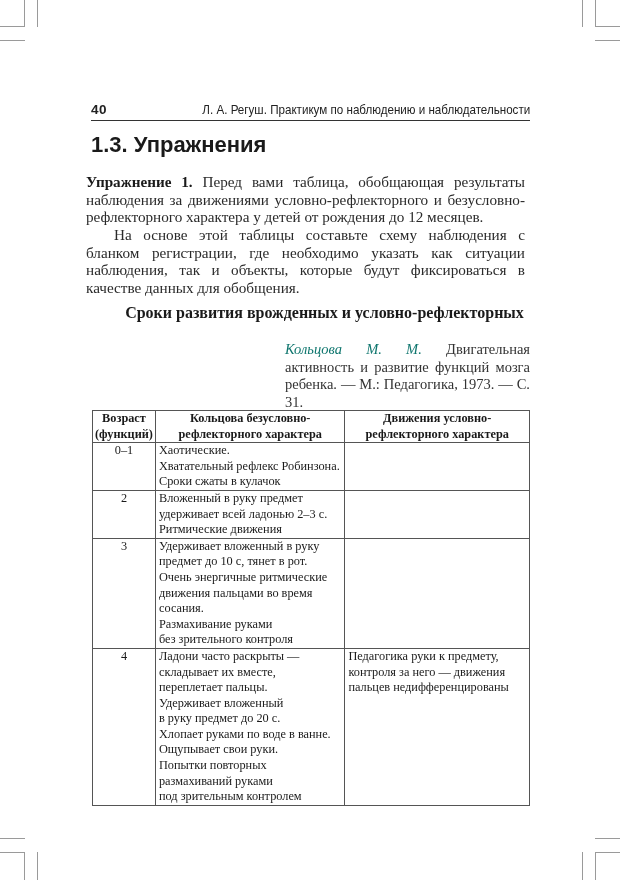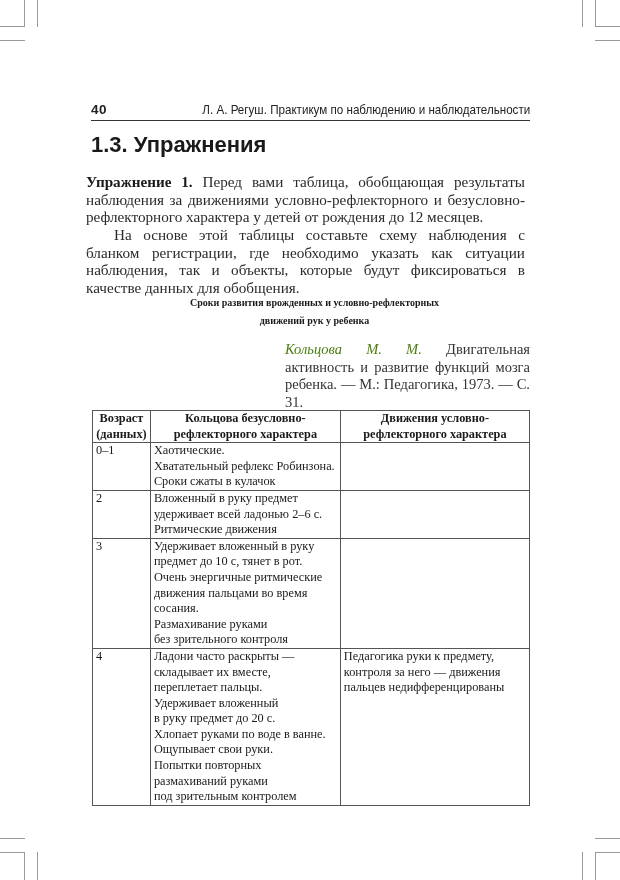--- a/index.html
+++ b/index.html
@@ -10,29 +10,29 @@
   .running-head .page-num { position: absolute; left: 0; top: 1px; font-weight: bold; letter-spacing: 0.5px; }
   .running-head .book-title { position: absolute; right: 0; top: 1px; transform: scaleX(0.86); transform-origin: right; white-space: nowrap; }
   .section-title { position: absolute; left: 91px; top: 132px; font-family: "Liberation Sans", sans-serif;
     font-size: 22px; font-weight: bold; color: #1a1a1a; margin: 0; }
   .body-text { position: absolute; left: 85px; width: 439px; font-family: "Liberation Serif", serif;
     font-size: 15.2px; line-height: 17.6px; text-align: justify; margin: 1px; color: #2a2a2a; }
   .p1 { top: 172px; }
   .p2 { top: 225px; text-indent: 28px; }
   .p1 b { color: #1a1a1a; }
   .table-title { position: absolute; left: 91px; width: 439px; top: 290px; text-align: center;
-    font-family: "Liberation Serif", serif; font-weight: bold; font-size: 10px; line-height: 17.5px; margin: 4px; color: #1a1a1a; }
+    font-family: "Liberation Serif", serif; font-weight: bold; font-size: 16px; line-height: 17.5px; margin: 14px; color: #1a1a1a; }
   .citation { position: absolute; left: 285px; width: 245px; top: 341px; font-family: "Liberation Serif", serif;
     font-size: 14.5px; line-height: 17.5px; text-align: justify; margin: 0; color: #333; }
-  .citation i { color: #4d7c0f; }
+  .citation i { color: #0f766e; }
   table.data { position: absolute; left: 92px; top: 410px; width: 438px; border-collapse: collapse;
     font-family: "Liberation Serif", serif; font-size: 12.3px; line-height: 15.6px; color: #1a1a1a; }
   table.data th, table.data td { border: 1px solid #555; vertical-align: top; padding: 0 3px; margin-top: 20px; }
   table.data th { font-weight: bold; text-align: center; padding: 0 2px; }
-  table.data td.age { }
+  table.data td.age { text-align: center; }
   table.data .line { display: block; white-space: nowrap; }
   col.c1 { width: 58px; } col.c2 { width: 190px; } col.c3 { width: 190px; }
 </style>
 </head>
 <body>
 
 <div class="crop" style="left:24px;top:0;width:1px;height:27px;"></div>
 <div class="crop" style="left:0;top:26px;width:25px;height:1px;"></div>
 <div class="crop" style="left:37px;top:0;width:1px;height:27px;"></div>
 <div class="crop" style="left:0;top:40px;width:25px;height:1px;"></div>
@@ -55,36 +55,35 @@
 </div>
 
 <h2 class="section-title">1.3. Упражнения</h2>
 
 <p class="body-text p1"><b>Упражнение 1.</b><span> Перед вами таблица, обобщающая результаты наблюдения за движениями условно-рефлекторного и безусловно-рефлекторного характера у детей от рождения до 12 месяцев.</span></p>
 
 <p class="body-text p2">На основе этой таблицы составьте схему наблюдения с бланком регистрации, где необходимо указать как ситуации наблюдения, так и объекты, которые будут фиксироваться в качестве данных для обобщения.</p>
 
 <div class="table-title">
   <div>Сроки развития врожденных и условно-рефлекторных</div>
-  <div>движений рук у ребенка</div>
 </div>
 
 <p class="citation"><i>Кольцова М. М.</i><span> Двигательная активность и развитие функций мозга ребенка. — М.: Педагогика, 1973. — С. 31.</span></p>
 
 <table class="data" id="dev-table">
   <colgroup>
       <col class="c1">
       <col class="c2">
       <col class="c3">
     </colgroup>
   <thead>
     <tr>
       <th>
         <span class="line">Возраст</span>
-        <span class="line">(данных)</span>
+        <span class="line">(функций)</span>
       </th>
       <th>
         <span class="line">Кольцова безусловно-</span>
         <span class="line">рефлекторного характера</span>
       </th>
       <th>
         <span class="line">Движения условно-</span>
         <span class="line">рефлекторного  характера</span>
       </th>
     </tr>
@@ -100,21 +99,21 @@
           <span class="line">Сроки сжаты в кулачок</span>
         </td>
         <td></td>
       </tr>
       <tr>
         <td class="age">
           <span class="line">2</span>
         </td>
         <td>
           <span class="line">Вложенный в руку предмет</span>
-          <span class="line">удерживает всей ладонью 2–6 с.</span>
+          <span class="line">удерживает всей ладонью 2–3 с.</span>
           <span class="line">Ритмические движения</span>
         </td>
         <td></td>
       </tr>
       <tr>
         <td class="age">
           <span class="line">3</span>
         </td>
         <td>
           <span class="line">Удерживает вложенный в руку</span>

